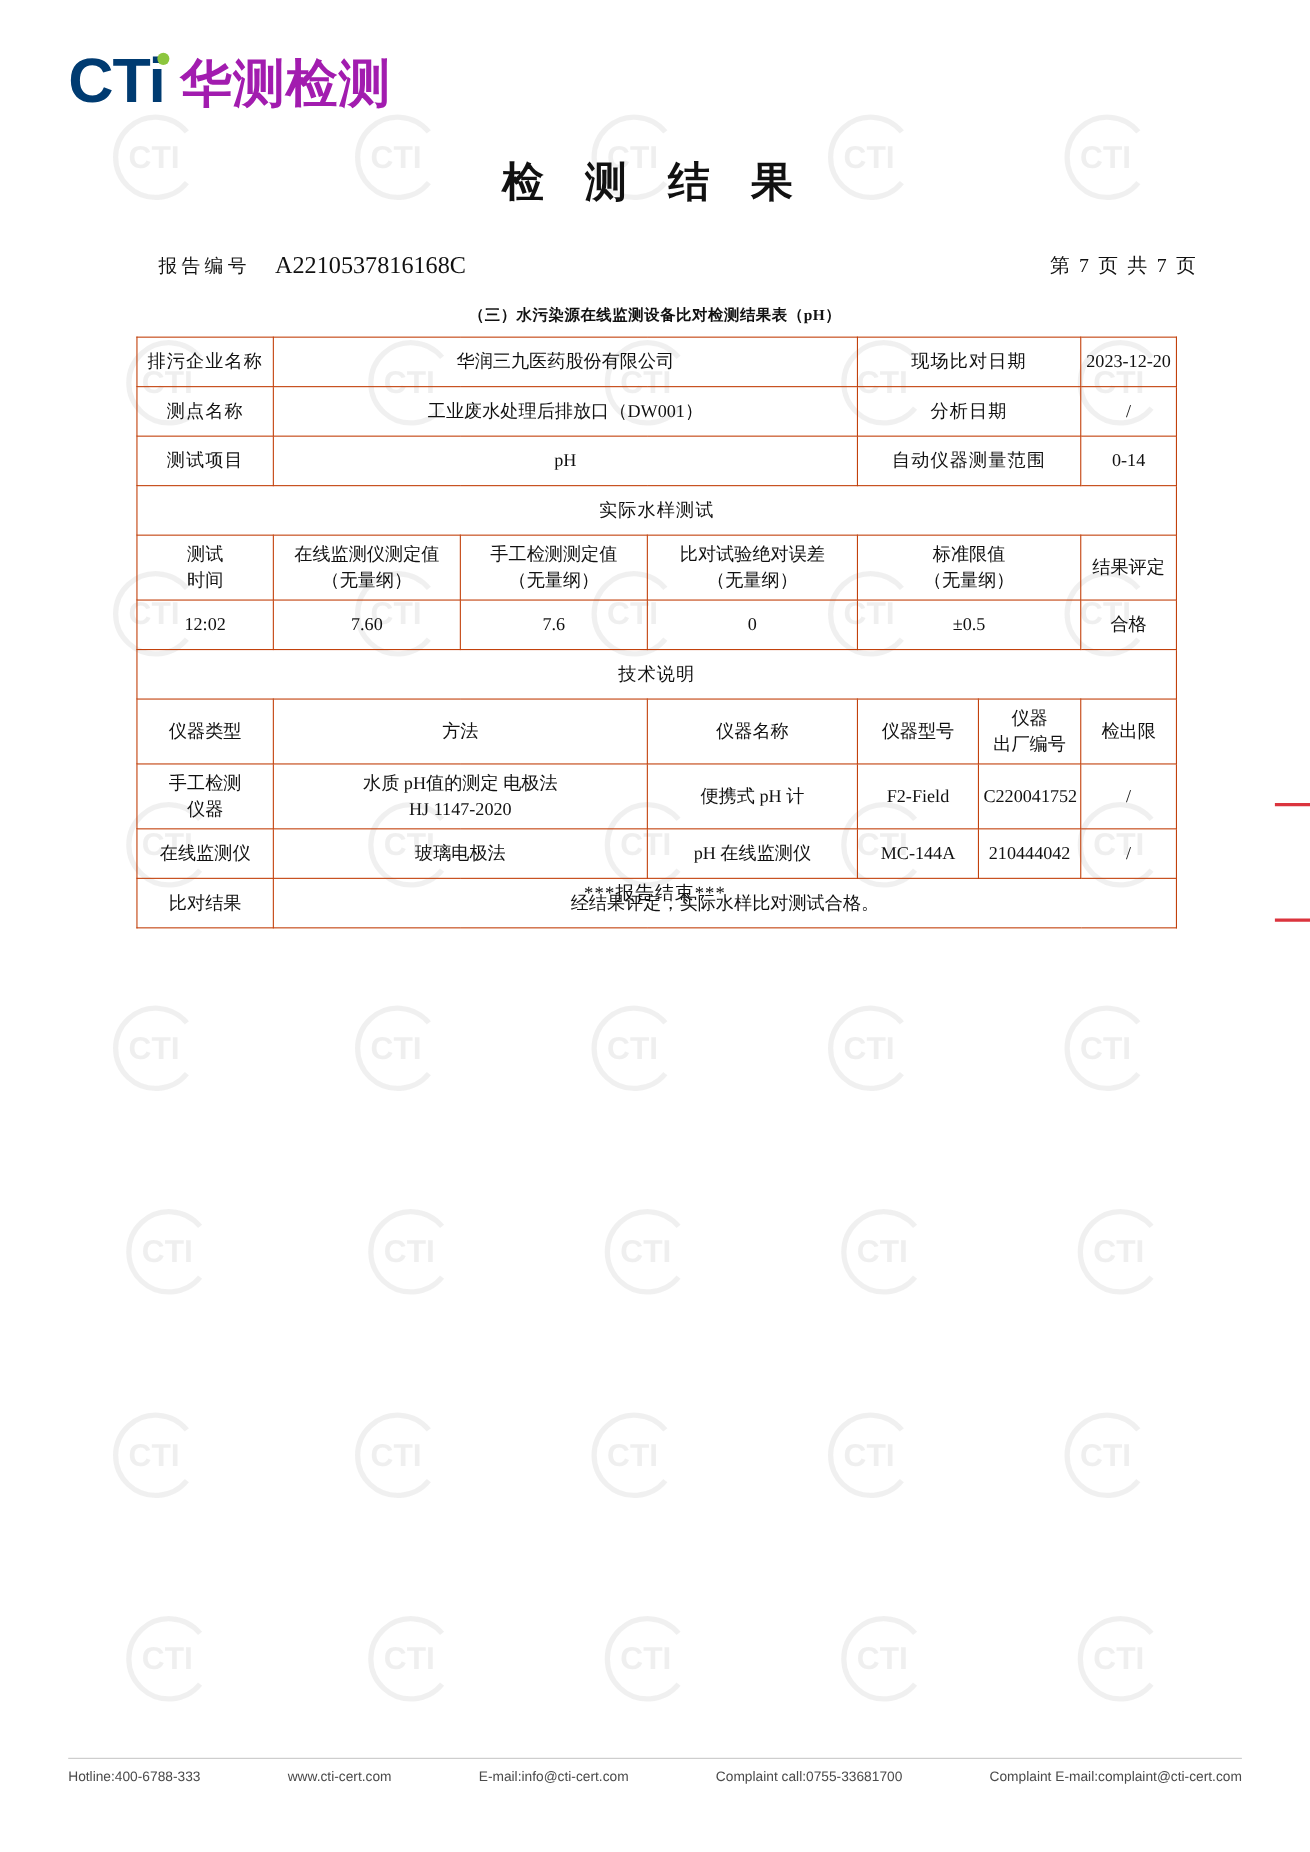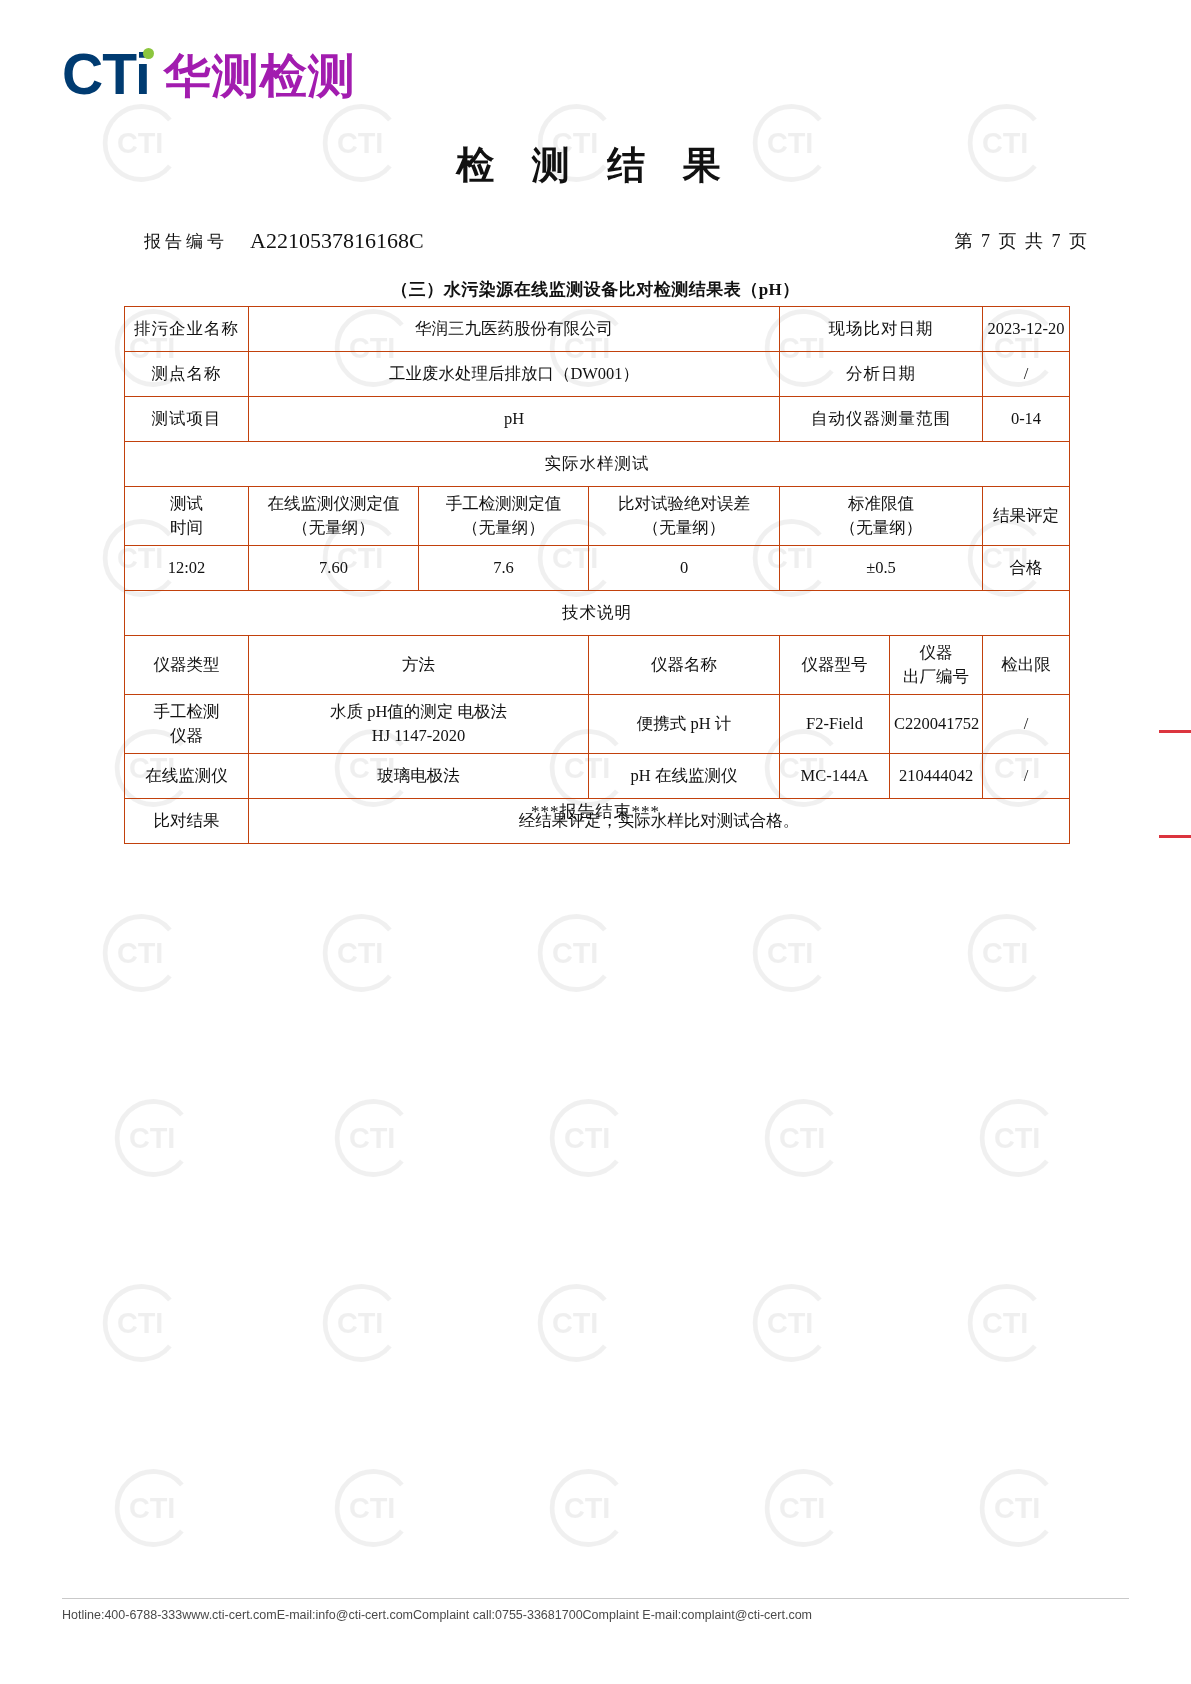--- a/index.html
+++ b/index.html
@@ -102,21 +102,21 @@
   .rl-value { margin-left: 22px; font-family: "Liberation Serif", serif; font-size: 22px; }
   .rl-page { margin-left: auto; letter-spacing: 2px; font-size: 18px; }
 
   
   .table-caption {
     position: absolute;
     top: 278px;
     left: 0;
     width: 1191px;
     text-align: center;
-    font-size: 17px;
+    font-size: 14px;
     font-weight: bold;
     z-index: 3;
     letter-spacing: 0.5px;
   }
 
   
   .tbl-wrap {
     position: absolute;
     top: 306px;
     left: 124px;
@@ -195,21 +195,21 @@
     bottom: 62px;
     width: 1067px;
     z-index: 3;
   }
   .footer-rule {
     border-top: 1px solid #c9c9c9;
     margin-bottom: 9px;
   }
   .footer-row {
     display: flex;
-    justify-content: flex-start;
+    justify-content: space-between;
     font-family: "Liberation Sans", sans-serif;
     font-size: 12.5px;
     color: #4a4a4a;
   }
   .footer-row span { white-space: nowrap; }
 </style>
 </head>
 <body>
 
 <div class="page">

